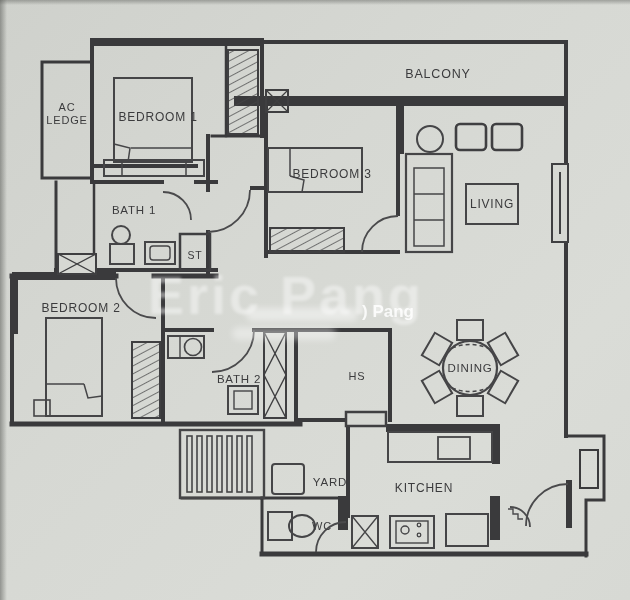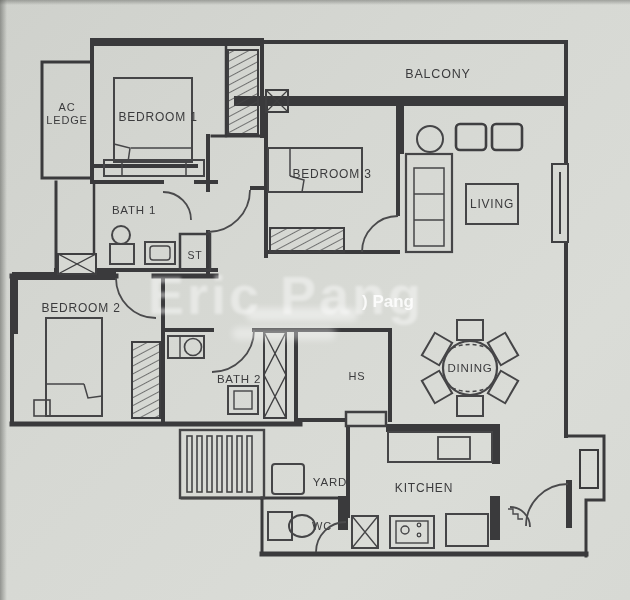--- a/index.html
+++ b/index.html
@@ -13,21 +13,21 @@
   }
   svg{position:absolute;left:0;top:0;}
   .lbl{fill:#3b3b3d; font-family:"Liberation Sans",sans-serif; letter-spacing:.8px;}
   .wm-main{
     position:absolute; left:148px; top:264px; width:360px;
     font-size:54px; font-weight:bold; letter-spacing:3px;
     color:rgba(255,255,255,.42); filter:blur(1.4px);
     white-space:nowrap; pointer-events:none;
   }
   .wm-tag{
-    position:absolute; left:362px; top:292px;
+    position:absolute; left:362px; top:302px;
     font-size:17px; font-weight:bold; color:rgba(255,255,255,.85);
     filter:blur(.4px); white-space:nowrap; pointer-events:none;
   }
   .wm-smudge1{
     position:absolute; left:246px; top:308px; width:112px; height:13px;
     background:rgba(255,255,255,.45); border-radius:7px; filter:blur(3px);
   }
   .wm-smudge2{
     position:absolute; left:232px; top:327px; width:104px; height:13px;
     background:rgba(255,255,255,.38); border-radius:7px; filter:blur(3.2px);

